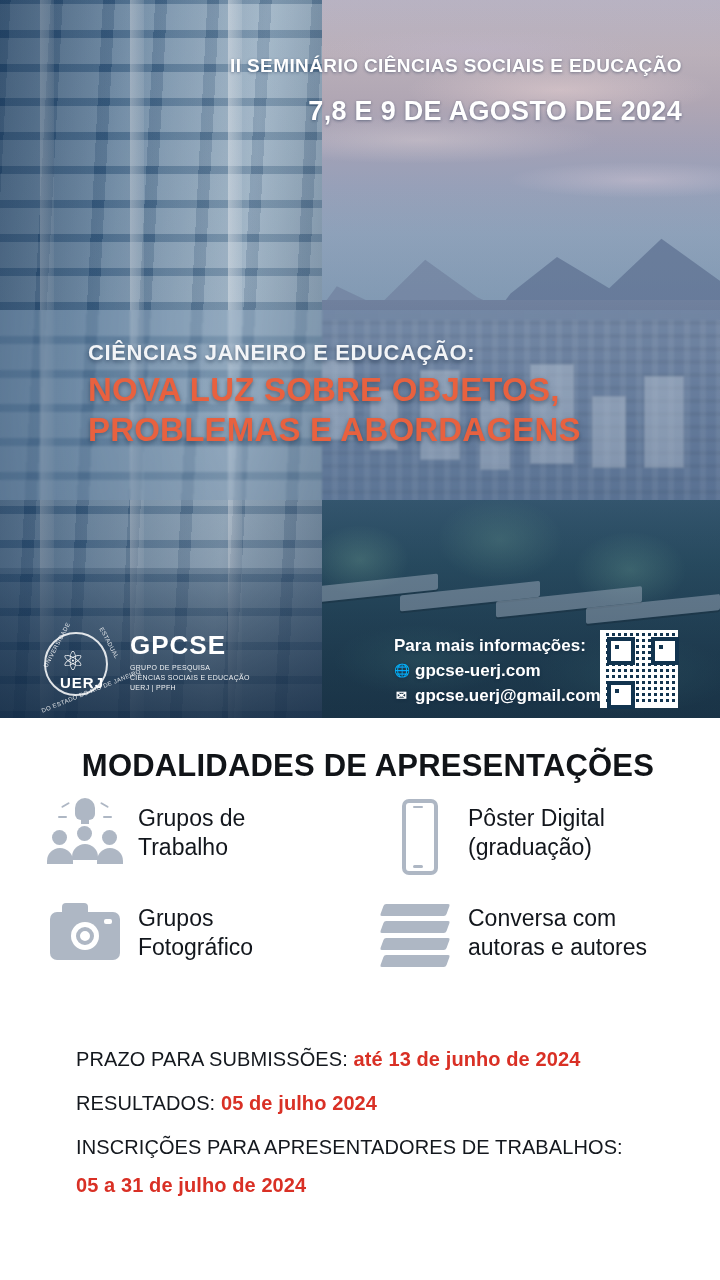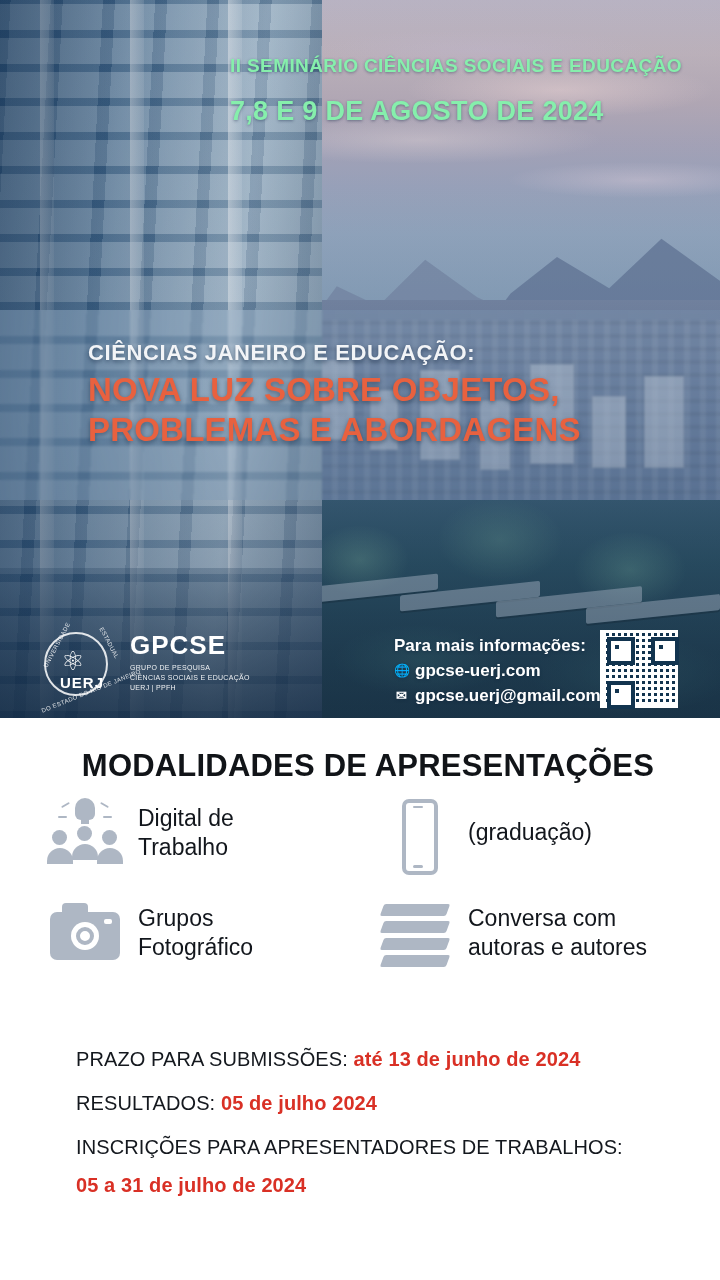--- a/index.html
+++ b/index.html
@@ -168,22 +168,22 @@
     inset: 0;
     background: linear-gradient(180deg, rgba(35,70,110,0.10) 0%, rgba(30,65,105,0.16) 55%, rgba(20,45,75,0.40) 100%);
     pointer-events: none;
   }
 
   
   .header-text {
     position: absolute;
     right: 38px;
     top: 54px;
-    text-align: left;
-    color: #86efac;
+    text-align: right;
+    color: #ffffff;
     text-shadow: 0 1px 3px rgba(20,40,70,0.45);
   }
   .hdr-line1 {
     font-size: 19px;
     font-weight: 700;
     letter-spacing: 0.4px;
     line-height: 1.25;
   }
   .hdr-line2 {
     font-size: 27px;
@@ -665,30 +665,31 @@
           <div class="spark s3"></div>
           <div class="spark s4"></div>
           <div class="head h-l"></div>
           <div class="body b-l"></div>
           <div class="head h-r"></div>
           <div class="body b-r"></div>
           <div class="head h-c"></div>
           <div class="body b-c"></div>
         </div>
         <div class="mod-label">
-          <div>Digital de</div>
+          <div>Grupos de</div>
           <div>Trabalho</div>
         </div>
       </div>
 
       <div class="mod-item col2">
         <div class="mod-icon ic-phone">
           <div class="frame"></div>
         </div>
         <div class="mod-label">
+          <div>Pôster Digital</div>
           <div>(graduação)</div>
         </div>
       </div>
     </div>
 
     <div class="mod-row">
       <div class="mod-item col1">
         <div class="mod-icon ic-camera">
           <div class="hump"></div>
           <div class="body"></div>

